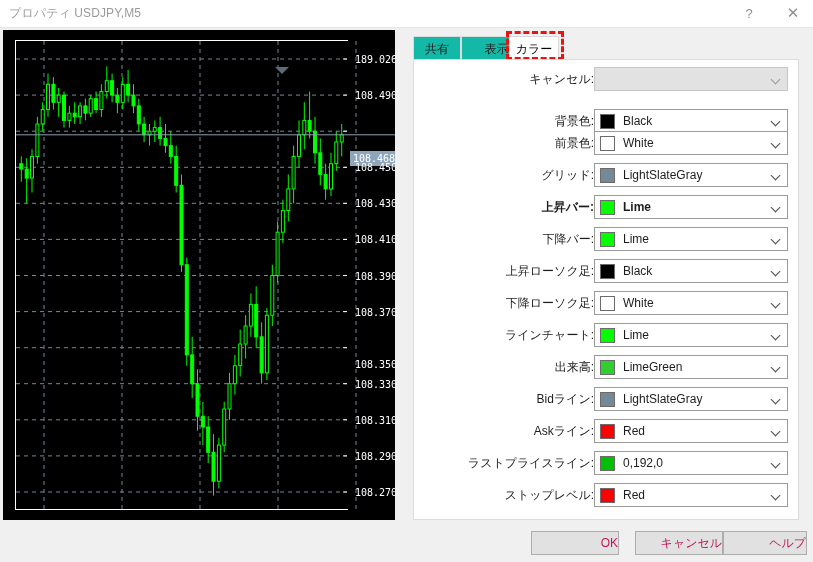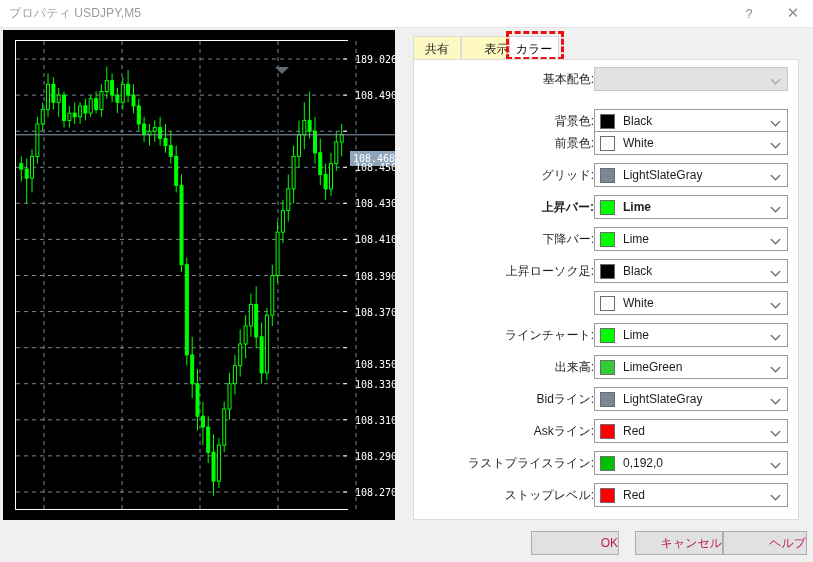--- a/index.html
+++ b/index.html
@@ -105,21 +105,21 @@
     width: 386px; height: 24px;
   }
   .tab {
     position: absolute;
     top: 0;
     height: 24px;
     line-height: 24px;
     text-align: center;
     font-size: 12px;
     color: #1d1d1d;
-    background: #fef9c3;
+    background: #14b8a6;
     border: 1px solid #dcdcdc;
     border-bottom: none;
     box-sizing: border-box;
     cursor: default;
   }
   .tab.active {
     background: #ffffff;
     border-color: #d8d8d8;
     color: #000000;
   }
@@ -417,21 +417,21 @@
 
 <div id="tabstrip">
   <div class="tab" id="tab-0">共有</div>
   <div class="tab" id="tab-1">表示</div>
   <div class="tab active" id="tab-2">カラー</div>
 </div>
 <div id="tab-annotation"></div>
 
 <div id="tabpanel">
     <div class="row" style="top: 7px;">
-      <div class="row-label">基本配色:</div>
+      <div class="row-label">キャンセル:</div>
       <div class="combo disabled">
         <div class="chev"></div>
       </div>
     </div>
     <div class="row" style="top: 39px; margin-top: 10px;">
       <div class="row-label">背景色:</div>
       <div class="combo">
         <div class="swatch" style="background: rgb(0, 0, 0);"></div>
         <div class="combo-text">Black</div>
         <div class="chev"></div>
@@ -471,20 +471,21 @@
     </div>
     <div class="row" style="top: 199px;">
       <div class="row-label">上昇ローソク足:</div>
       <div class="combo">
         <div class="swatch" style="background: rgb(0, 0, 0);"></div>
         <div class="combo-text">Black</div>
         <div class="chev"></div>
       </div>
     </div>
     <div class="row" style="top: 231px;">
+      <div class="row-label">下降ローソク足:</div>
       <div class="combo">
         <div class="swatch" style="background: rgb(255, 255, 255);"></div>
         <div class="combo-text">White</div>
         <div class="chev"></div>
       </div>
     </div>
     <div class="row" style="top: 263px;">
       <div class="row-label">ラインチャート:</div>
       <div class="combo">
         <div class="swatch" style="background: rgb(0, 255, 0);"></div>

